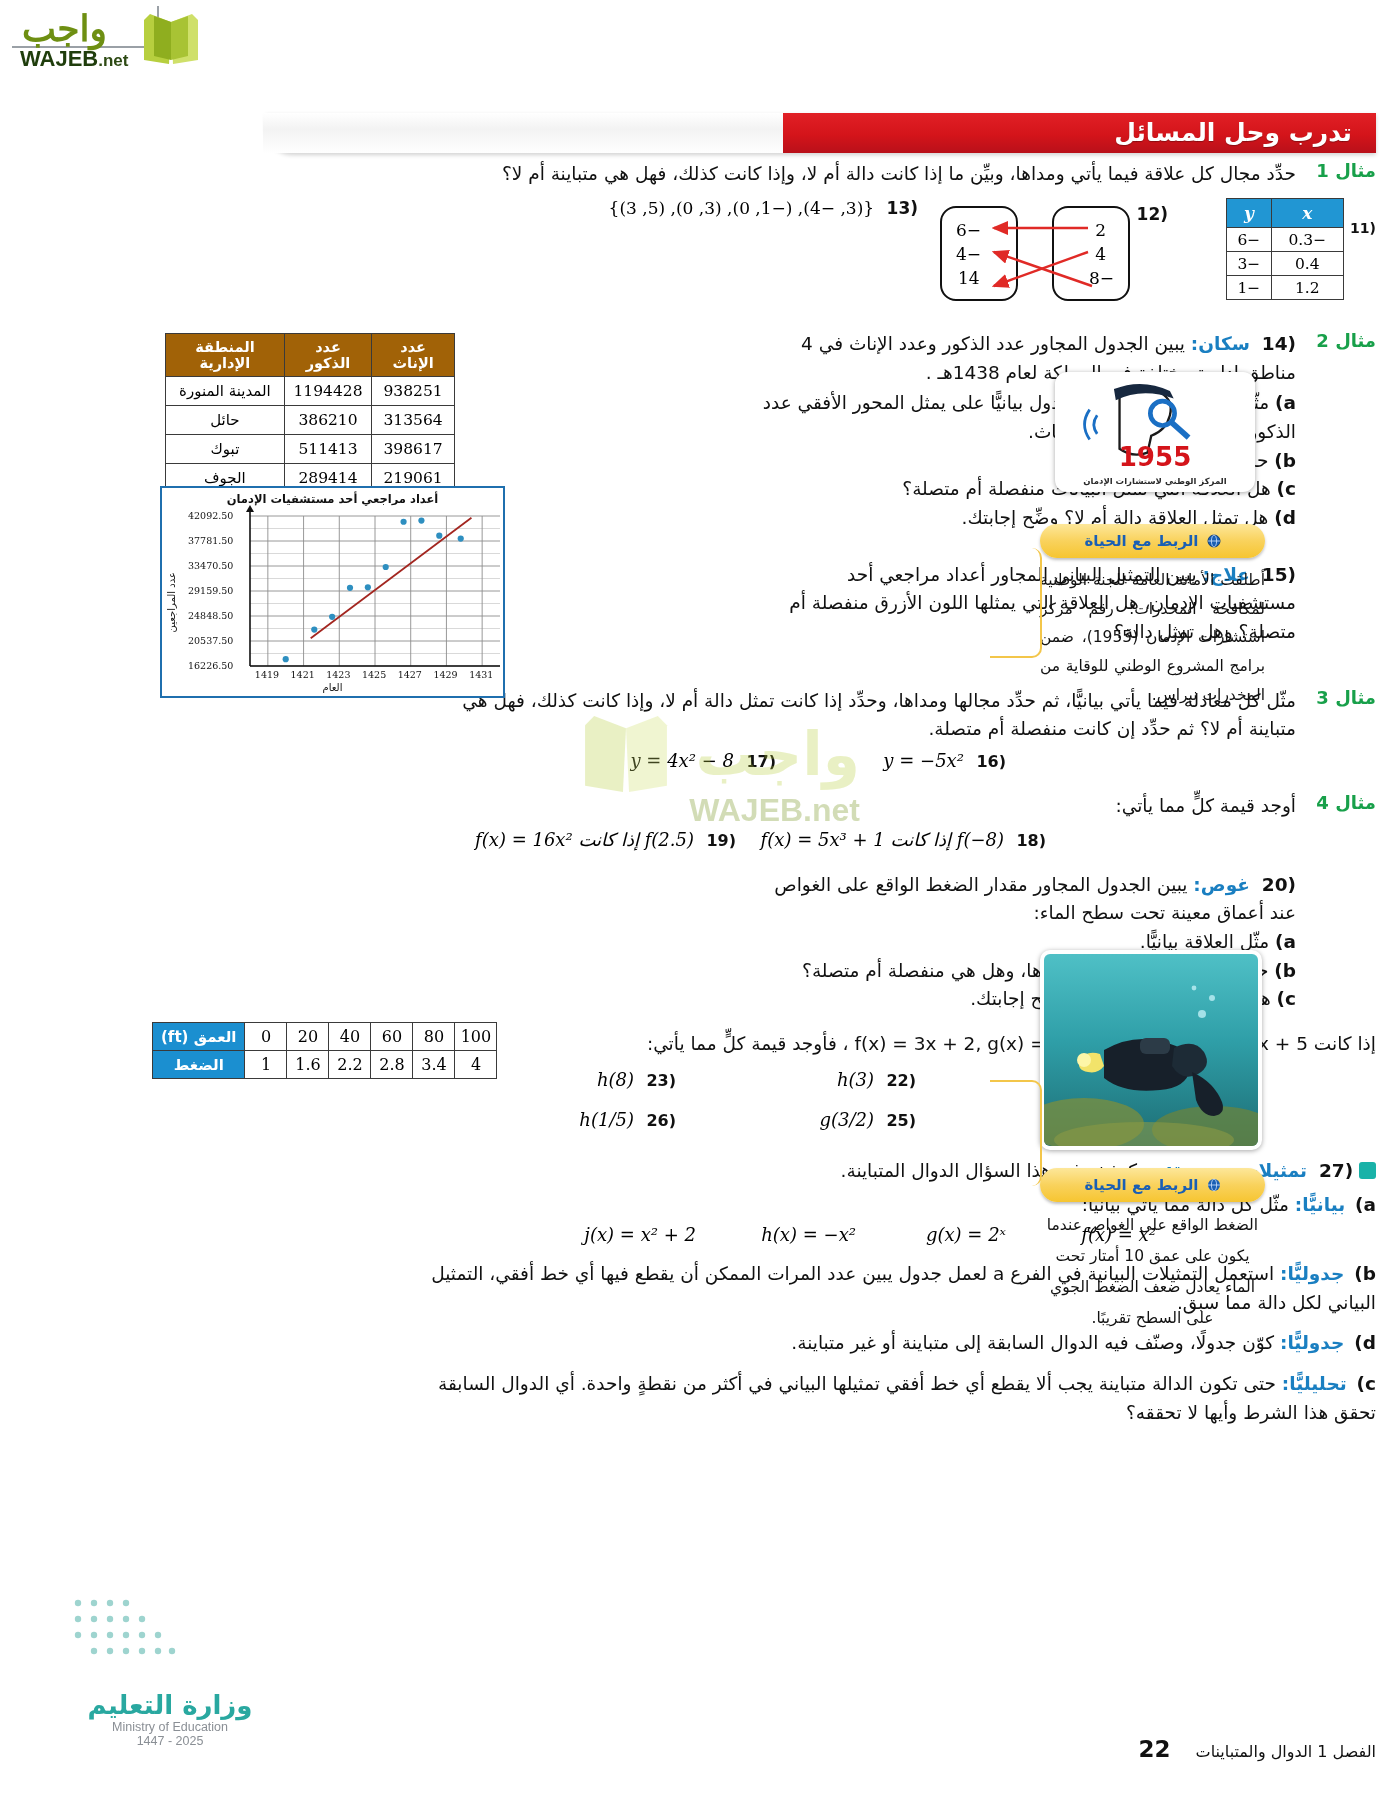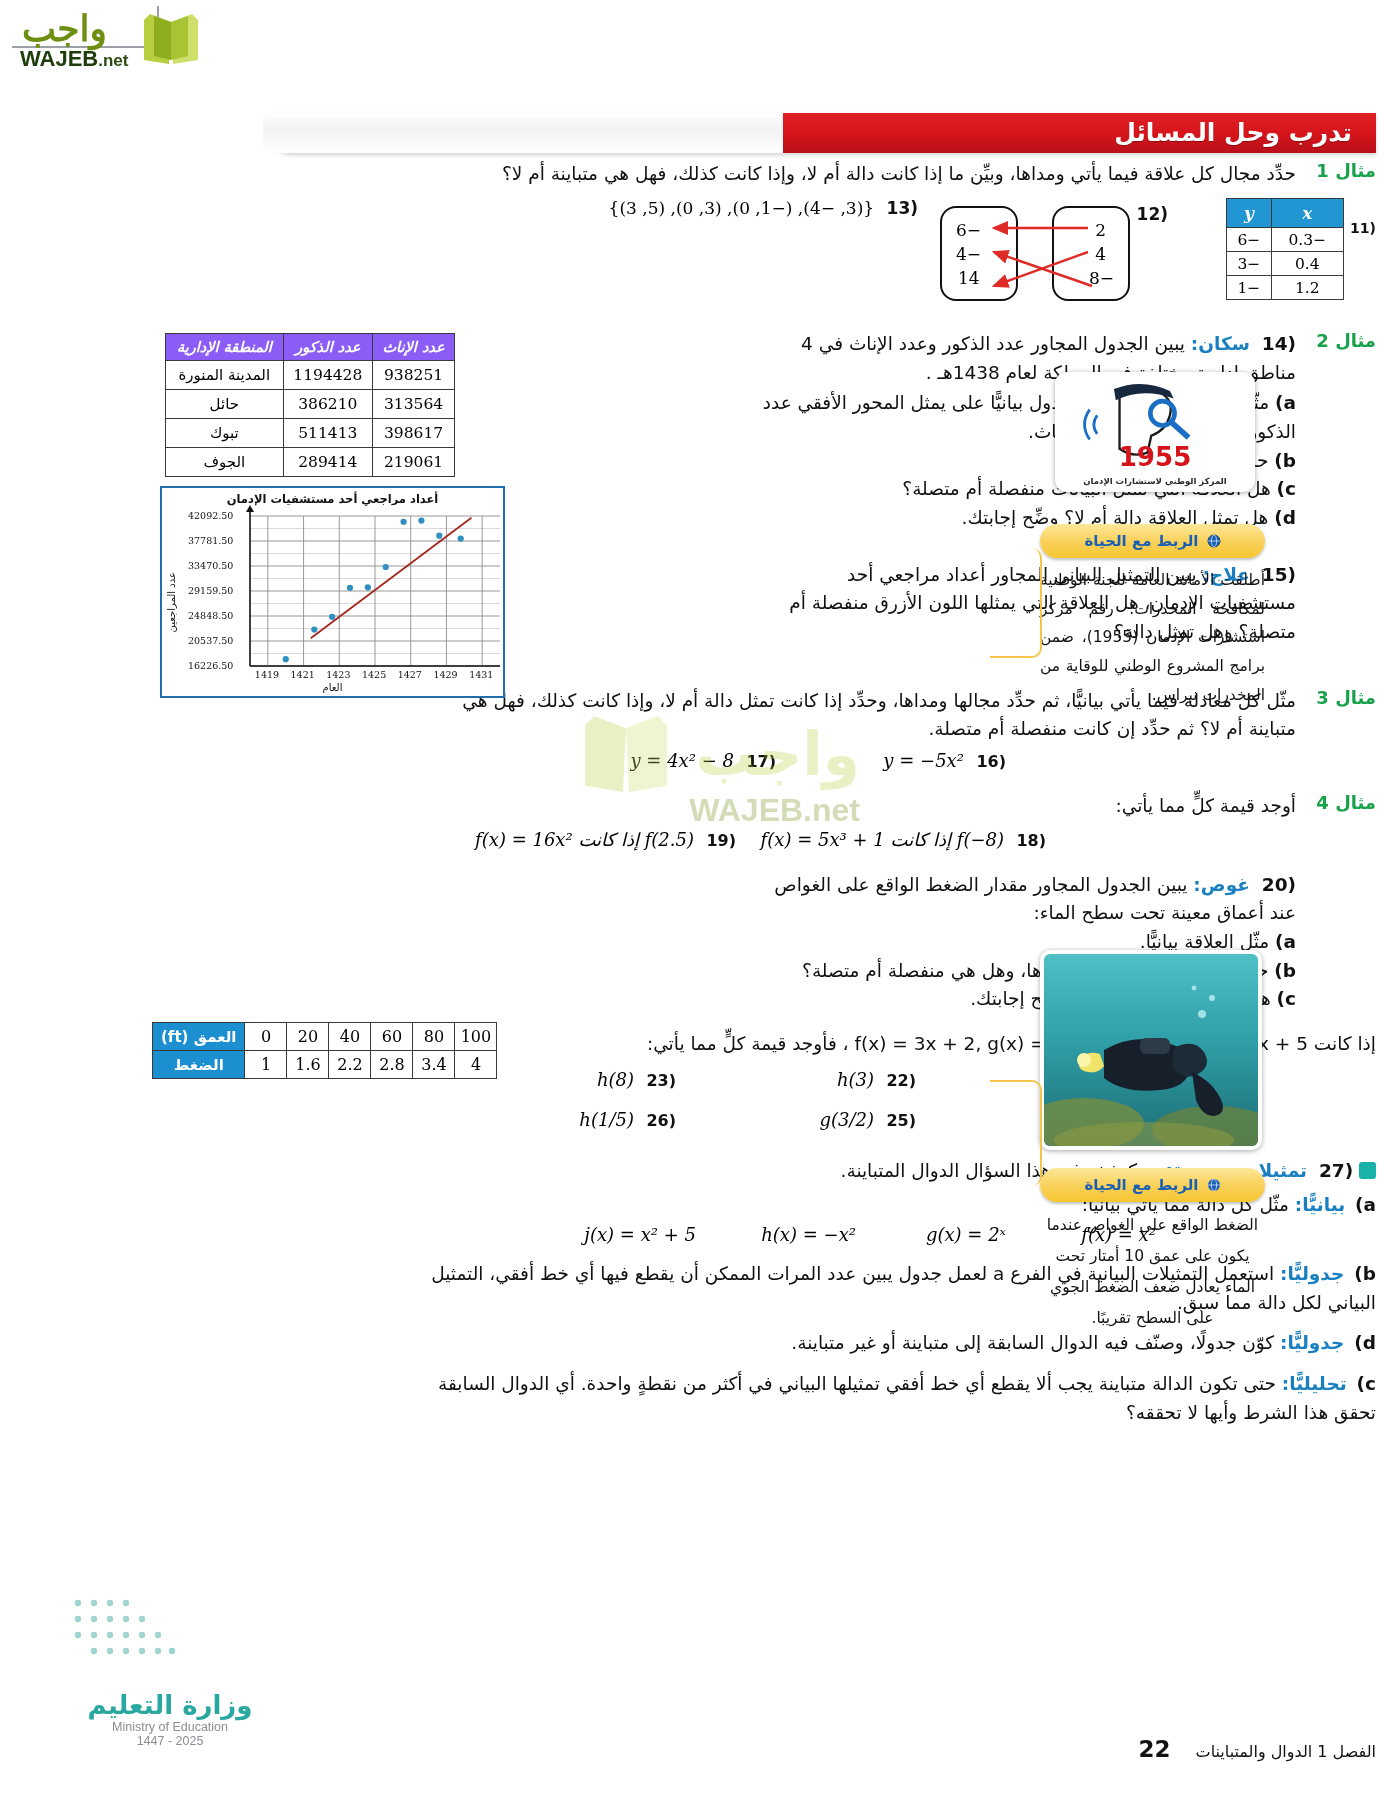--- a/index.html
+++ b/index.html
@@ -78,21 +78,21 @@
 
   .connector{ position:absolute; border:2px solid #f3c64a; border-left:none; }
 
   
   table.bl{ border-collapse:collapse; }
   table.bl td, table.bl th{ border:1.6px solid #3a3a3a; text-align:center; }
 
   .tbl-xy th{ background:#2196d3; color:#fff; font-size:17px; padding:4px 0; font-family:"DejaVu Serif",serif; font-style:italic;}
   .tbl-xy td{ font-size:15.5px; padding:2.5px 0; font-family:"DejaVu Serif",serif; }
 
-  .tbl-pop th{ background:#8b5cf6; color:#fff; font-size:14.5px; padding:5px 6px; font-family:"DejaVu Sans",sans-serif;font-style:italic;}
+  .tbl-pop th{ background:#a16207; color:#fff; font-size:14.5px; padding:5px 6px; font-family:"DejaVu Sans",sans-serif;}
   .tbl-pop td{ font-size:15.5px; padding:5px 6px; font-family:"DejaVu Serif",serif;}
   .tbl-pop td.ar{ font-family:"DejaVu Sans",sans-serif; font-size:15px; }
 
   .tbl-dive th{ background:#1b8fd0; color:#fff; font-size:15px; padding:4px 8px; font-family:"DejaVu Sans",sans-serif; white-space:nowrap;}
   .tbl-dive td{ font-size:16px; padding:4px 0; width:42px; font-family:"DejaVu Serif",serif;}
 
   
   .chart-box{
     position:relative; width:345px; height:212px;
     border:2.5px solid #1f6fae; background:#fff;
@@ -350,21 +350,21 @@
     </div>
     <div class="q-text" style="margin-top:6px;">
       <span class="sub">a</span><span class="sub">)</span>
       <span class="lbl" style="margin-right:4px;">بيانيًّا:</span>
       <span>مثّل كل دالة مما يأتي بيانيًّا:</span>
     </div>
     <div style="position:relative; height:36px; margin-top:4px;">
       <span class="mono-math" style="position:absolute; right:220px;">f(x) = x²</span>
       <span class="mono-math" style="position:absolute; right:370px;">g(x) = 2ˣ</span>
       <span class="mono-math" style="position:absolute; right:520px;">h(x) = −x²</span>
-      <span class="mono-math" style="position:absolute; right:680px;">j(x) = x² + 5</span>
+      <span class="mono-math" style="position:absolute; right:680px;">j(x) = x² + 2</span>
     </div>
     <div class="q-text">
       <span class="sub">b</span><span class="sub">)</span>
       <span class="lbl" style="margin-right:4px;">جدوليًّا:</span>
       <span>استعمل التمثيلات البيانية في الفرع a لعمل جدول يبين عدد المرات الممكن أن يقطع فيها أي خط أفقي، التمثيل البياني لكل دالة مما سبق.</span>
     </div>
     <div class="q-text" style="margin-top:12px;">
       <span class="sub">d</span><span class="sub">)</span>
       <span class="lbl" style="margin-right:4px;">جدوليًّا:</span>
       <span>كوّن جدولًا، وصنّف فيه الدوال السابقة إلى متباينة أو غير متباينة.</span>

